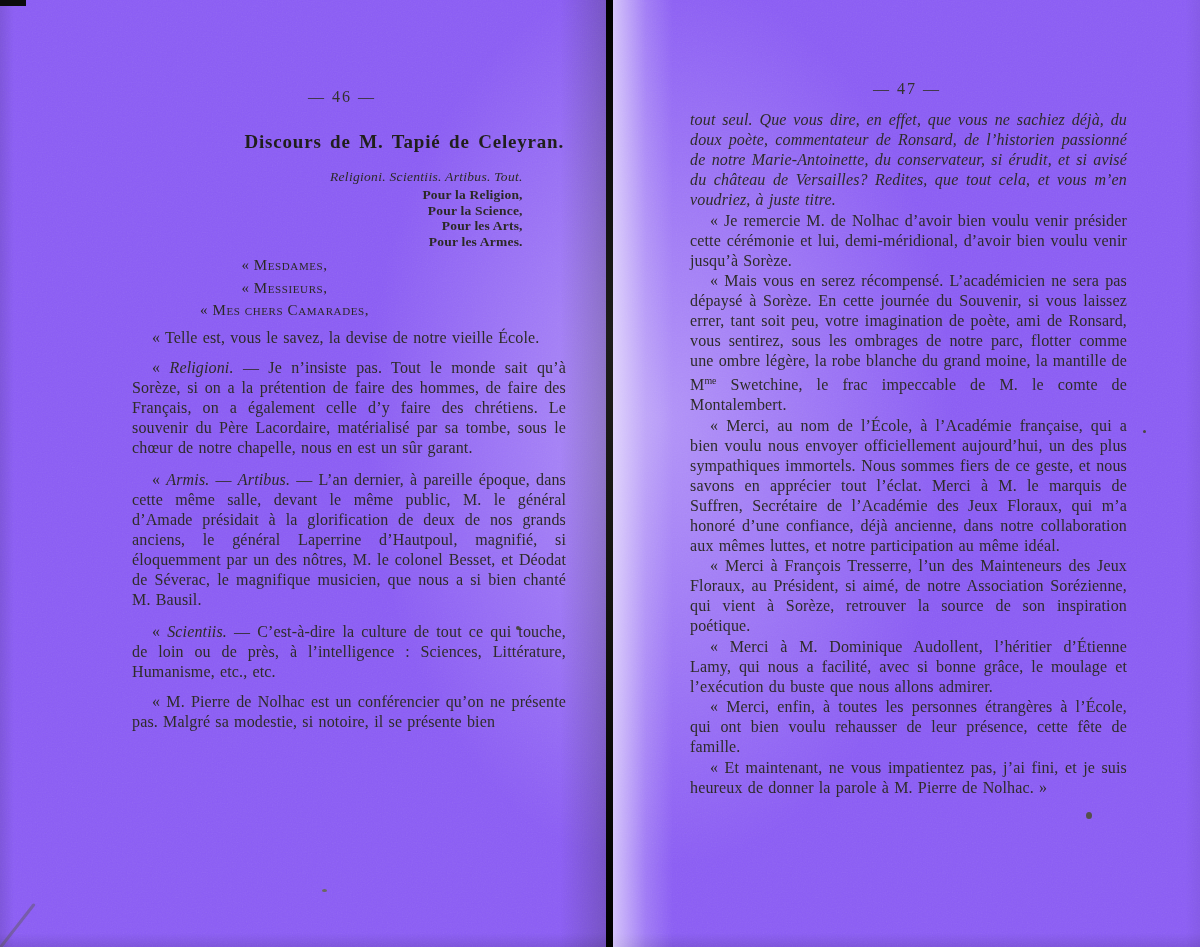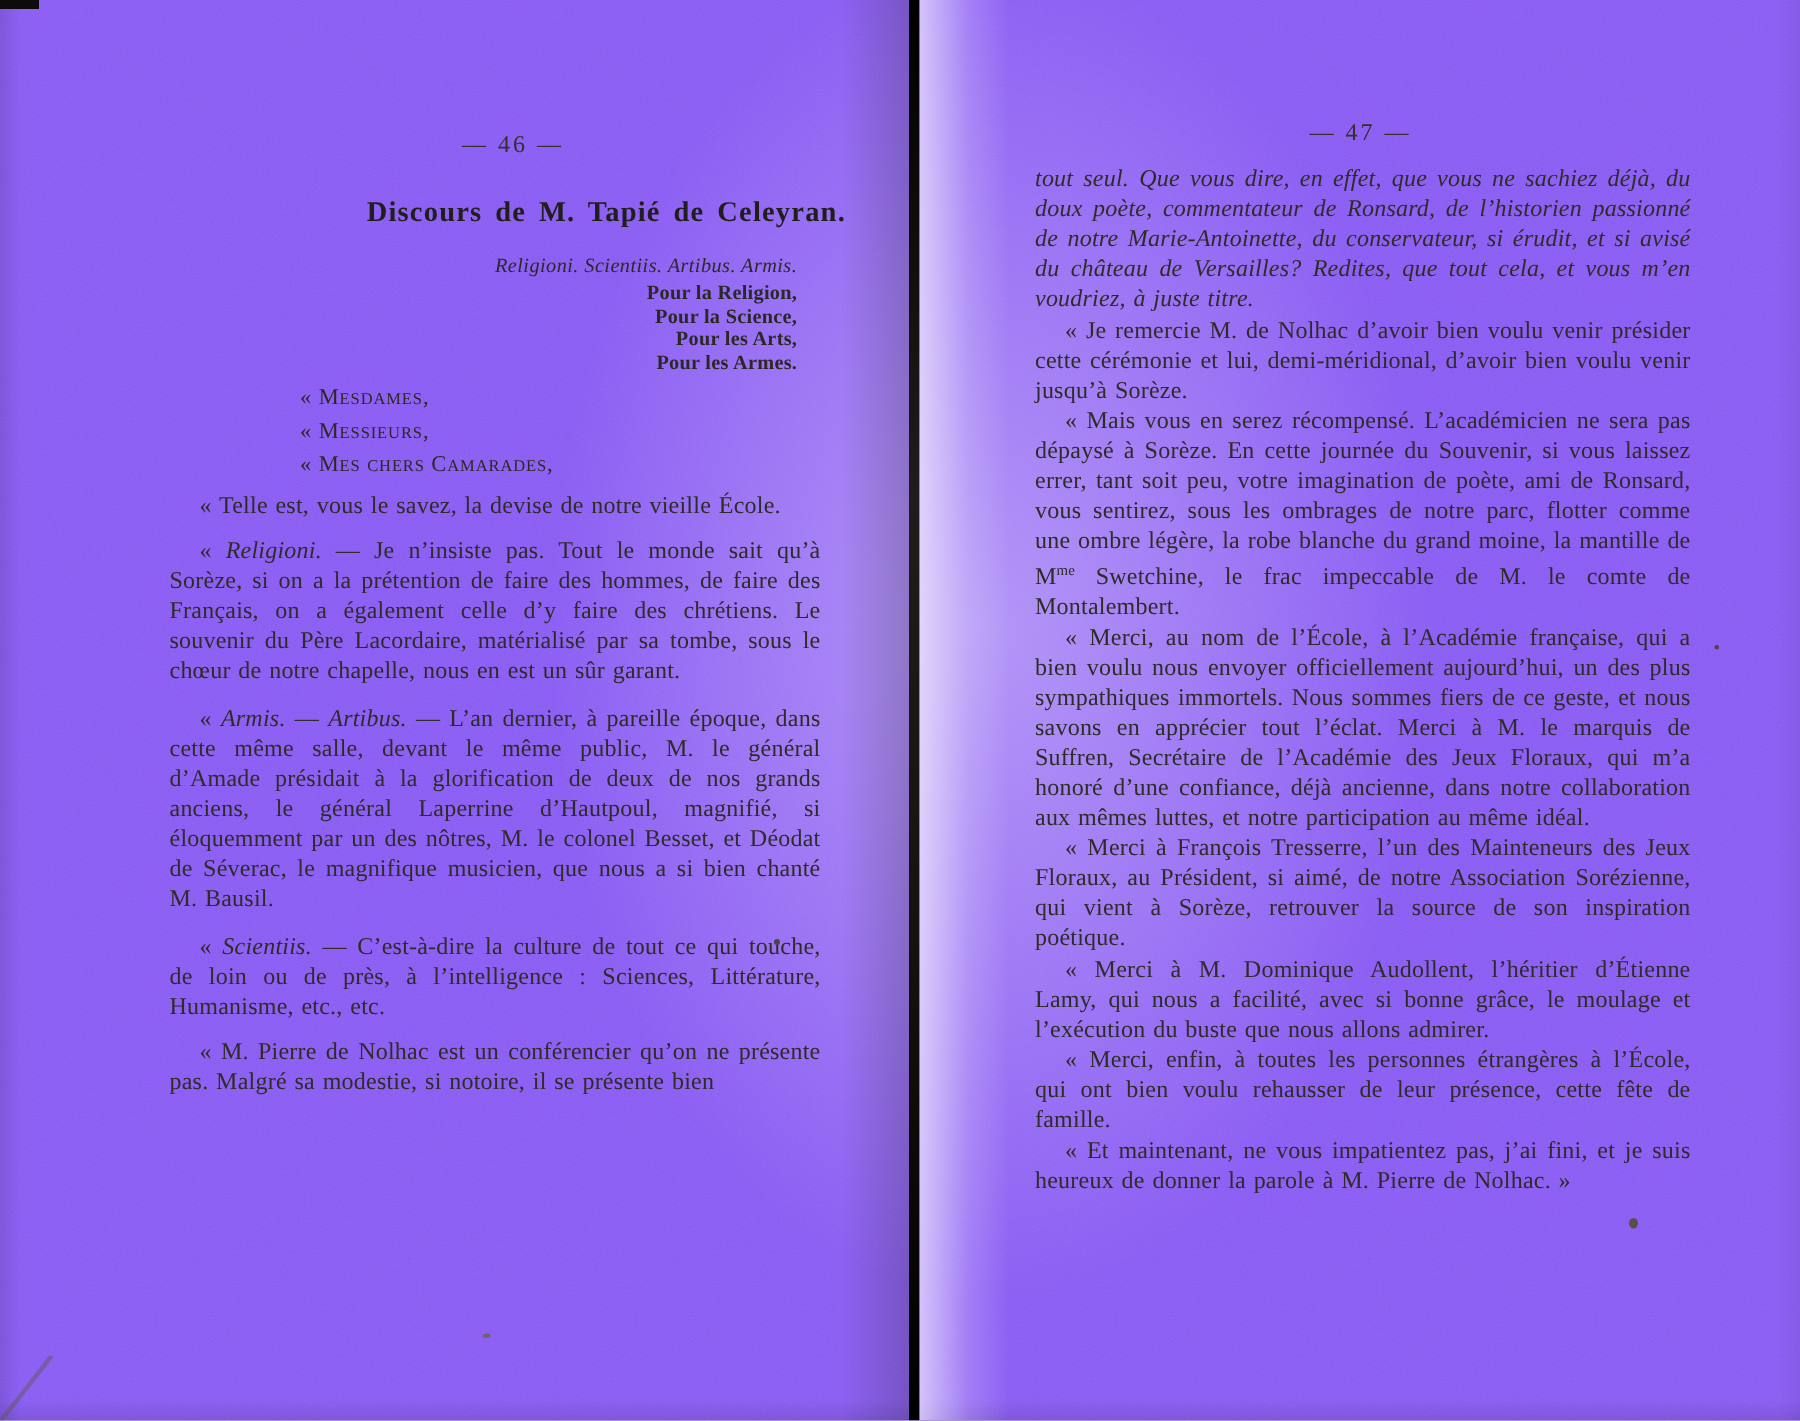--- a/index.html
+++ b/index.html
@@ -67,30 +67,30 @@
   .epigraph{
     position:absolute;left:330px;top:169px;
     font-size:13.5px;line-height:15.8px;color:#2b2926;
   }
   .epigraph .latin{font-style:italic;letter-spacing:0.3px;margin-bottom:2px;}
   .epigraph .motto{font-weight:bold;letter-spacing:0.2px;text-align:right;}
 
   .salutations{
     position:absolute;left:200px;top:254px;
     font-size:15px;line-height:22.5px;
-    font-variant:small-caps;letter-spacing:0.6px;color:#2b2926;
+    font-variant:small-caps;letter-spacing:0.6px;color:#2b2926;text-align:center;
   }
 
   .body-col{
     position:absolute;
     font-size:16px;line-height:20px;
     text-align:justify;
     letter-spacing:0.15px;word-spacing:1px;
   }
-  .body-col.left{left:113px;top:328px;width:434px;}
+  .body-col.left{left:132px;top:328px;width:434px;}
   .body-col.right{left:690px;top:110px;width:437px;}
 
   .para{margin:0;text-indent:20px;}
   .body-col.left .para{margin-bottom:10px;}
   .body-col.left .para.p2,.body-col.left .para.p3{margin-bottom:12px;}
   .body-col.right .para{margin-bottom:0.5px;}
   .para.noindent{text-indent:0;font-style:italic;}
   .it{font-style:italic;}
   .sup{vertical-align:super;font-size:0.62em;letter-spacing:0;}
 </style>
@@ -110,21 +110,21 @@
     <rect width="100%" height="100%" filter="url(#grain)"></rect>
   </svg>
   <div class="shade"></div>
 
   <div>
     <div class="pagenum left">— 46 —</div>
 
     <h1 class="title">Discours de M. Tapié de Celeyran.</h1>
 
     <div class="epigraph">
-      <div class="latin">Religioni. Scientiis. Artibus. Armis.</div>
+      <div class="latin">Religioni. Scientiis. Artibus. Tout.</div>
       <div class="motto">Pour la Religion,</div>
       <div class="motto">Pour la Science,</div>
       <div class="motto">Pour les Arts,</div>
       <div class="motto">Pour les Armes.</div>
     </div>
 
     <div class="salutations">
       <div>« Mesdames,</div>
       <div>« Messieurs,</div>
       <div>« Mes chers Camarades,</div>

